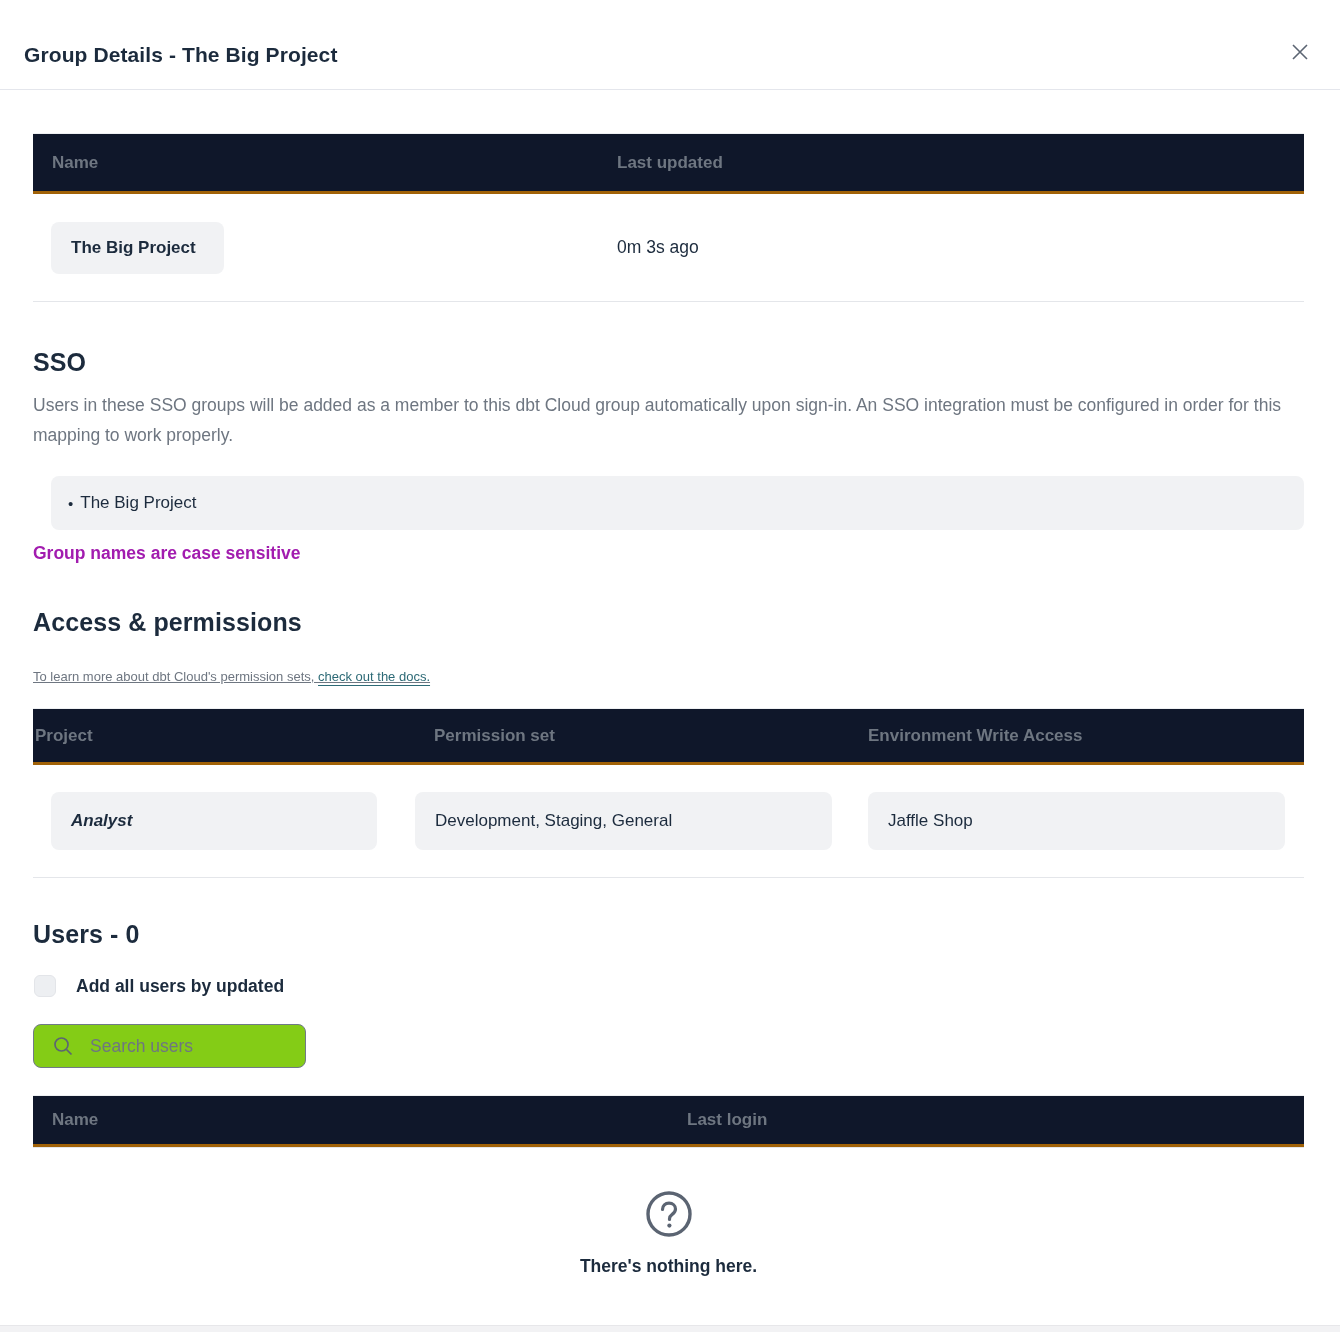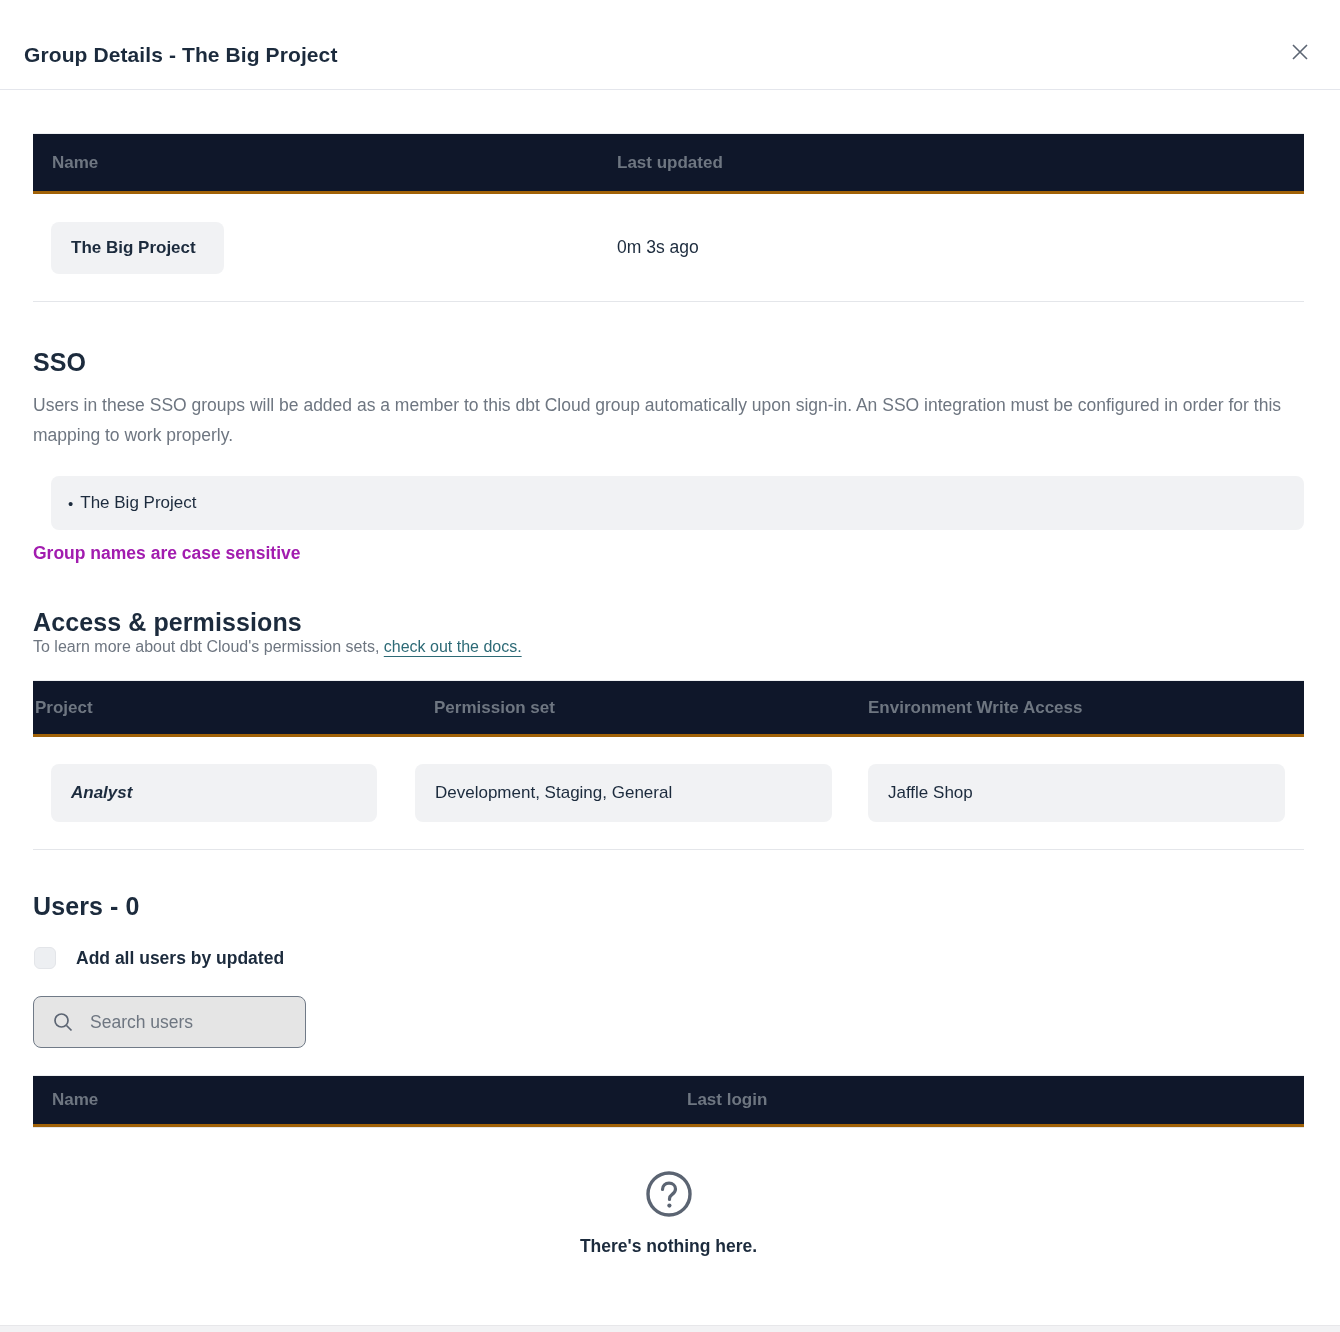--- a/index.html
+++ b/index.html
@@ -98,21 +98,21 @@
   .sso-bullet { font-size: 15px; margin-right: 7px; color: #1c2b3d; }
   .warning-text {
     margin-top: 13px;
     font-size: 17.5px;
     color: #a21caf;
     font-weight: bold;
   }
 
   
   .access-heading { margin-top: 44px; }
-  .access-par { margin-top: 1px; font-size: 16px; color: #6e7681; }
+  .access-par { margin-top: 32px; font-size: 13px; color: #6e7681; text-decoration: underline; }
   .doc-link {
     color: #2d6a76;
     text-decoration: underline;
     text-underline-offset: 4px;
     cursor: pointer;
   }
   .access-table { margin-top: 24px; }
   .grid-3 { grid-template-columns: 382px 453px 1fr; }
   .t2-head { height: 57px; }
   .t2-row  { height: 112px; }
@@ -138,27 +138,27 @@
     flex: none;
   }
   .checkbox-label {
     margin-left: 20px;
     font-size: 17.5px;
     font-weight: 700;
     color: #1c2b3d;
   }
   .search-box {
     margin-top: 27px;
-    width: 273px; height: 52px;
+    width: 273px; height: 44px;
     border: 1px solid #707a87;
     border-radius: 8px;
     display: flex;
     align-items: center;
     padding: 0 14px 0 19px;
-    background: #e5e5e5;
+    background: #84cc16;
   }
   .search-box input {
     border: none; outline: none;
     font-size: 17.5px;
     font-family: "Liberation Sans", "DejaVu Sans", sans-serif;
     color: #1c2b3d;
     margin-left: 16px;
     width: 100%;
     background: transparent;
   }

